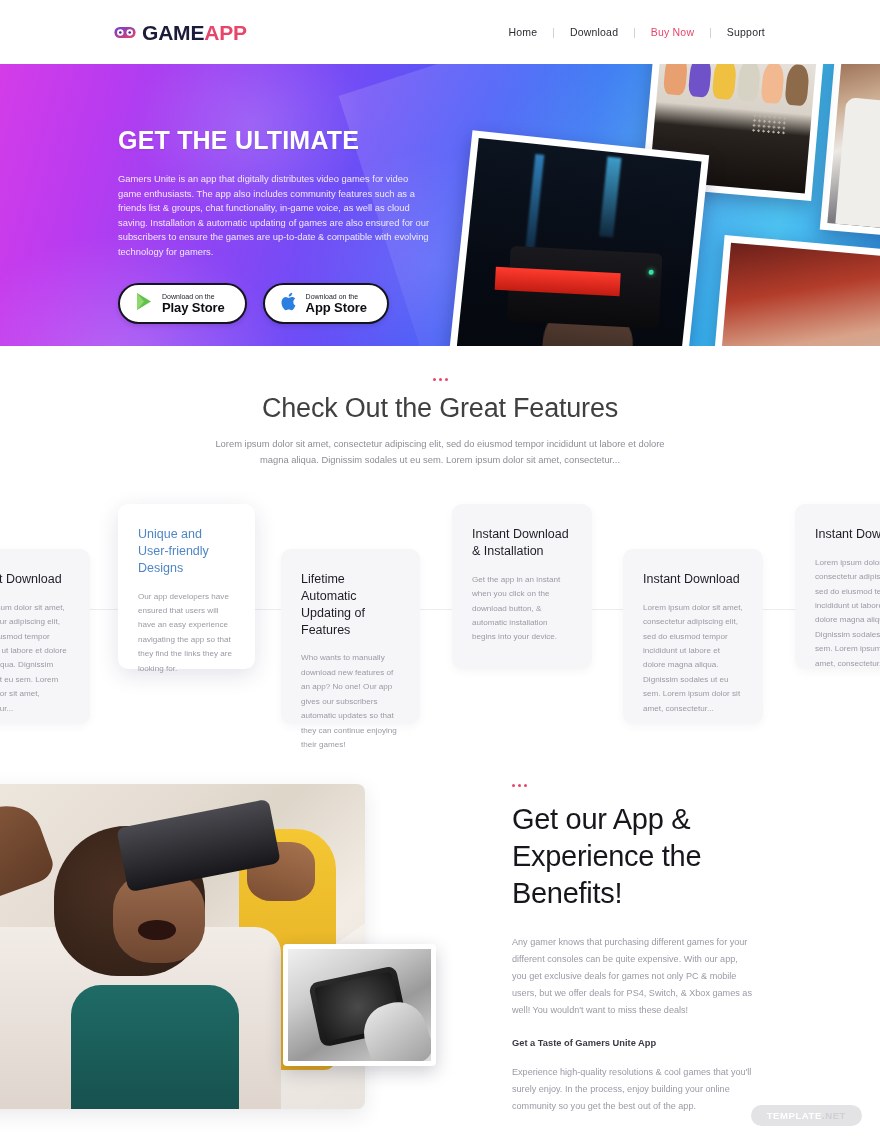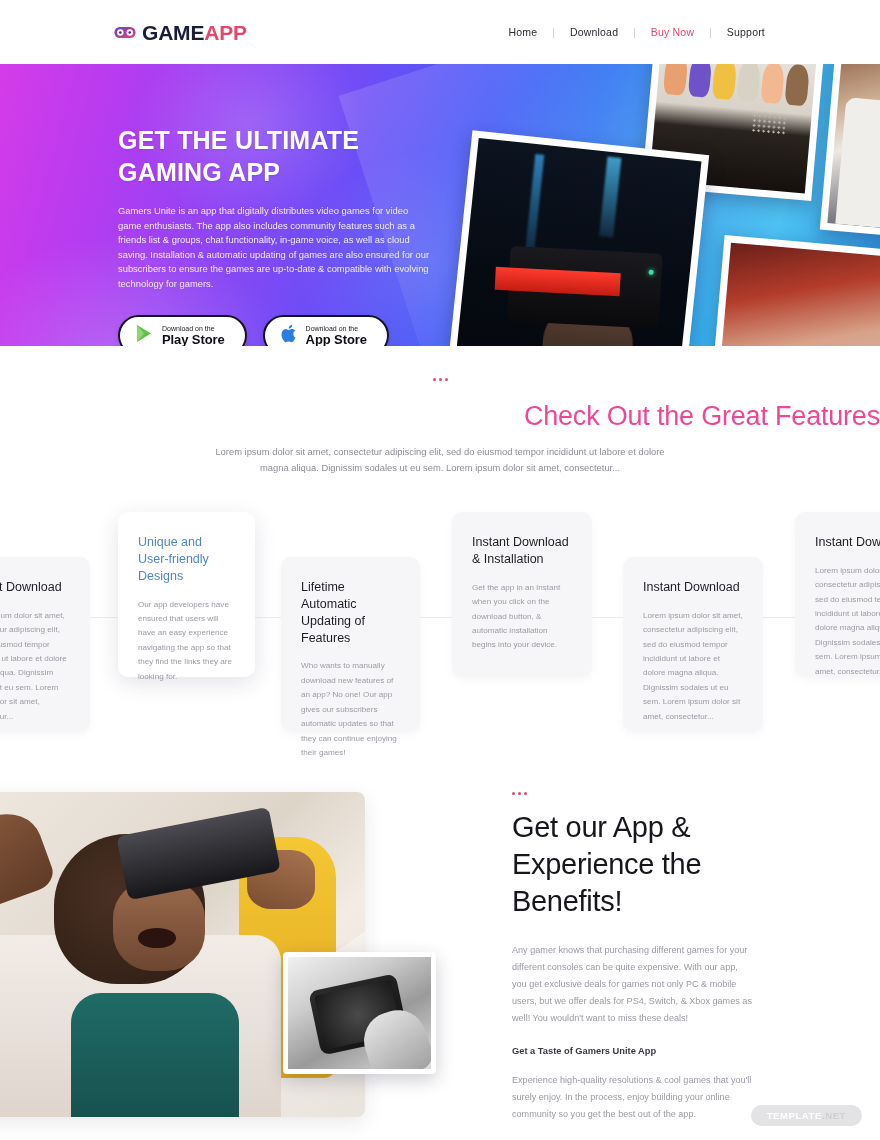--- a/index.html
+++ b/index.html
@@ -217,25 +217,25 @@
     padding-top: 20px;
   }
   .dots {
     display: flex;
     justify-content: center;
     gap: 3px;
     margin-top: 12px;
   }
   .dots span { width: 3px; height: 3px; border-radius: 50%; background: #e8456b; display: block; }
   .section-title {
-    text-align: right;
+    text-align: center;
     font-size: 27px;
-    color: #ec4899;
+    color: #404040;
     font-weight: 400;
-    margin-top: 20px;
+    margin-top: 12px;
     letter-spacing: -0.2px;
   }
   .section-sub {
     text-align: center;
     font-size: 9.4px;
     color: #8d8d98;
     line-height: 1.7;
     width: 450px;
     margin: 12px auto 0;
   }
@@ -483,21 +483,20 @@
       <div class="vrface"></div>
       <div class="vrhead"></div>
       <div class="vrbar"></div>
       <div class="vrdot"></div>
     </div>
   </div>
 
   <div class="hero-content">
     <h1 class="hero-title">
       <span>GET THE ULTIMATE</span><br>
-      <span>GAMING APP</span>
     </h1>
     <p class="hero-desc">Gamers Unite is an app that digitally distributes video games for video game enthusiasts.  The app also includes community features such as a friends list &amp; groups, chat functionality, in-game voice, as well as cloud saving.  Installation &amp; automatic updating of games are also ensured for our subscribers to ensure the games are up-to-date &amp; compatible with evolving technology for gamers.</p>
 
     <div class="store-row">
       <div class="store-btn">
         <span>
           <svg width="17" height="19" viewBox="0 0 17 19" xmlns="http://www.w3.org/2000/svg">
             <polygon points="1,1 1,18 15,9.5" fill="#5fc24a"></polygon>
             <polygon points="1,1 1,18 8,9.5" fill="#8ed86f"></polygon>
           </svg>

